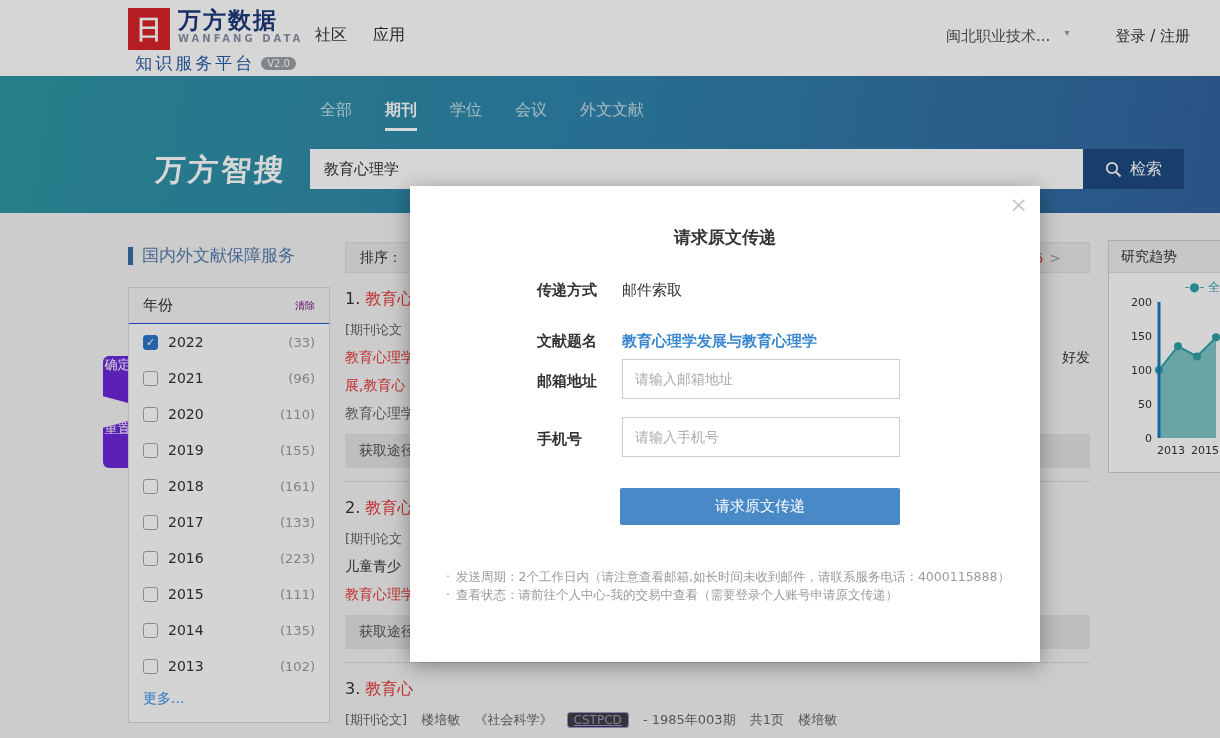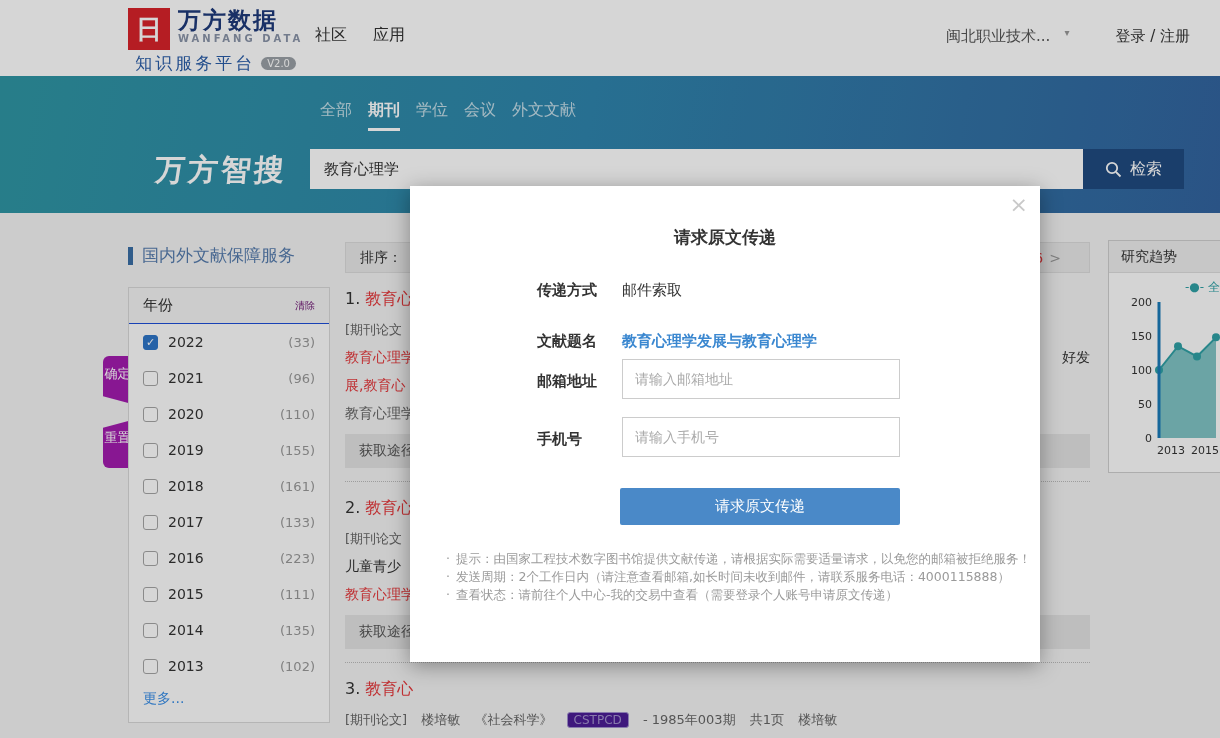--- a/index.html
+++ b/index.html
@@ -24,21 +24,21 @@
   .top-nav { position:absolute; left:315px; top:25px; display:flex; gap:26px; font-size:16px; color:#333; }
   .top-nav span { cursor:pointer; }
   .header-right { position:absolute; right:30px; top:27px; display:flex; font-size:15px; }
   .org { color:#555; }
   .caret { color:#999; font-size:10px; margin-left:14px; }
   .caret::after { content:"▾"; }
   .login { color:#333; margin-left:46px; }
   
   .band { position:absolute; top:76px; left:0; right:0; height:137px; z-index:1;
     background:linear-gradient(100deg,#2f96a4 0%,#2f85ad 48%,#33649f 100%); }
-  .band-tabs { position:absolute; left:320px; top:24px; display:flex; gap:16px; font-size:16px; color:rgba(255,255,255,.72); }
+  .band-tabs { position:absolute; left:320px; top:24px; display:flex; gap:33px; font-size:16px; color:rgba(255,255,255,.72); }
   .band-tab { padding-bottom:7px; cursor:pointer; }
   .band-tab.active { color:#fff; font-weight:bold; border-bottom:3px solid #fff; }
   .brand { position:absolute; left:155px; top:74px; font-size:30px; font-weight:bold; color:#fff;
     letter-spacing:3px; transform:skewX(-5deg); }
   .search-input { position:absolute; left:310px; top:73px; width:773px; height:40px; border:none;
     background:#fff; font-size:15px; color:#333; padding:0 14px; font-family:inherit; }
   .search-btn { position:absolute; left:1083px; top:73px; width:101px; height:40px; background:#1f4a80;
     color:#fff; font-size:16px; border:none; display:flex; align-items:center; justify-content:center; gap:8px; cursor:pointer; font-family:inherit; }
   
   .section-title { position:absolute; left:128px; top:244px; display:flex; align-items:center; z-index:1; }
@@ -51,43 +51,43 @@
   .filter-title { font-size:15px; color:#333; }
   .filter-clear { margin-left:auto; font-size:10px; color:#701a75; cursor:pointer; }
   .filter-item { height:36px; display:flex; align-items:center; padding:0 14px; cursor:pointer; }
   .cb { width:15px; height:15px; border:1px solid #a5a5a5; border-radius:3px; background:#fff; flex:0 0 auto;
     display:flex; align-items:center; justify-content:center; }
   .cb.checked { background:#2e75c8; border-color:#2e75c8; }
   .cb.checked::after { content:"✓"; color:#fff; font-size:11px; line-height:1; }
   .yr { font-size:14px; color:#333; margin-left:10px; }
   .cnt { margin-left:auto; font-size:13px; color:#999; }
   .more { padding:6px 14px 14px; font-size:14px; color:#3a8ee6; cursor:pointer; }
-  .side-tab { position:absolute; left:103px; width:29px; background:#a21caf; color:#fff; font-size:13px;
-    text-align:center; padding-top:9px; line-height:1.35; z-index:1; cursor:pointer; }
+  .side-tab { position:absolute; left:103px; width:29px; background:#6d28d9; color:#fff; font-size:13px;
+    text-align:center; padding-top:0; line-height:1.35; z-index:1; cursor:pointer; }
   .side-tab.confirm { top:356px; height:48px; border-radius:6px 0 0 0; clip-path:polygon(0 0,100% 0,100% 100%,0 84%); }
   .side-tab.reset { top:420px; height:48px; border-radius:0 0 0 6px; clip-path:polygon(0 16%,100% 0,100% 100%,0 100%); }
   
   .results { position:absolute; left:345px; top:242px; width:745px; z-index:1; }
   .sort-bar { height:31px; background:#e9e9e9; border:1px solid #dcdcdc; display:flex; align-items:center; padding:0 14px; }
   .sort-label { font-size:14px; color:#333; }
   .page-frag { margin-left:auto; font-size:14px; color:#e4393c; padding-right:14px; }
   .page-arrow { color:#999; margin-left:6px; }
   .r-item { margin-top:16px; }
   .r-title { font-size:16px; color:#333; }
   .r-title .frag { color:#e4393c; cursor:pointer; }
   .r-meta { margin-top:11px; font-size:13px; color:#666; }
   .r-line { margin-top:10px; font-size:14px; color:#333; display:flex; justify-content:space-between; }
   .red { color:#e4393c; }
   .gray { color:#666; }
   .r-acquire { margin-top:11px; height:34px; background:#e3e3e3; display:flex; align-items:center;
     padding:0 14px; font-size:14px; color:#555; }
   .dotted { border-bottom:1px dotted #bbb; margin-top:13px; }
   .meta3 span { margin-right:10px; }
   .badge { display:inline-block; border:1px solid #a393cf; color:#a393cf; font-size:12px;
-    padding:0 6px; border-radius:3px; background:#4c1d95; }
+    padding:0 6px; border-radius:3px; background:#404040;text-decoration:underline; }
   
   .trend { position:absolute; left:1108px; top:240px; width:150px; background:#fdfdfd;
     border:1px solid #cfcfcf; z-index:1; }
   .trend-head { height:32px; background:#ededed; border-bottom:1px solid #ddd; display:flex;
     align-items:center; padding:0 12px; font-size:14px; color:#333; }
   .legend { margin:6px 0 0 76px; color:#2fa0a5; font-size:12px; white-space:nowrap; }
   .tick { font-size:11px; fill:#333; }
   .xtick { font-size:11px; fill:#333; }
   
   .dim { position:absolute; inset:0; background:rgba(0,0,0,0.16); z-index:50; }
@@ -323,22 +323,19 @@
   <div class="m-link" style="top:146px">教育心理学发展与教育心理学</div>
 
   <div class="m-label" style="top:186px">邮箱地址</div>
   <input class="m-input" style="top: 173px;" type="text" placeholder="请输入邮箱地址">
 
   <div class="m-label" style="top:244px">手机号</div>
   <input class="m-input" style="top: 231px;" type="text" placeholder="请输入手机号">
 
   <button class="m-btn">请求原文传递</button>
 
-  <div class="m-tip" style="top:365px">
-    <span class="b">·</span><span>提示：由国家工程技术数字图书馆提供文献传递，请根据实际需要适量请求，以免您的邮箱被拒绝服务！</span>
-  </div>
   <div class="m-tip" style="top:383px">
     <span class="b">·</span><span>发送周期：2个工作日内（请注意查看邮箱,如长时间未收到邮件，请联系服务电话：4000115888）</span>
   </div>
   <div class="m-tip" style="top:401px">
     <span class="b">·</span><span>查看状态：请前往个人中心-我的交易中查看（需要登录个人账号申请原文传递）</span>
   </div>
 </div>
 
 </body></html>

